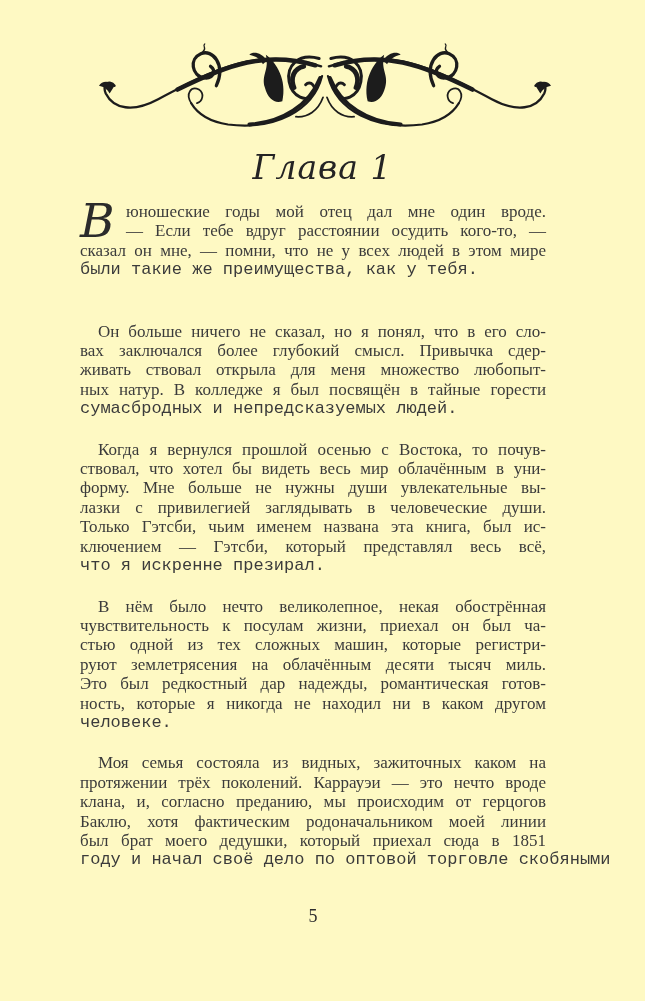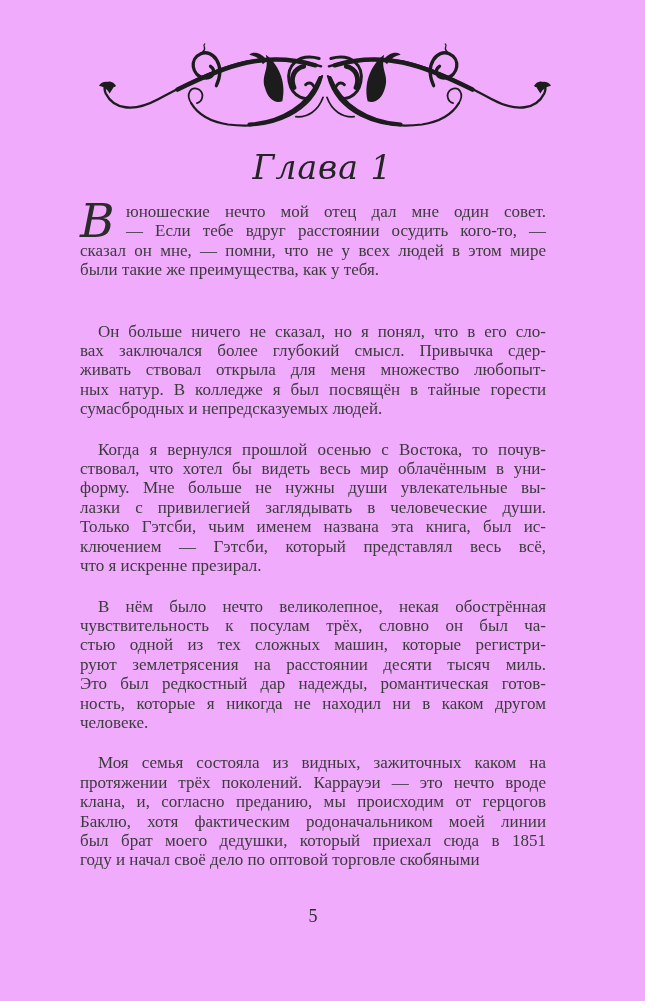--- a/index.html
+++ b/index.html
@@ -4,21 +4,21 @@
 <style>
   html, body {
     margin: 0;
     padding: 0;
     background: #ffffff;
   }
   .page {
     position: relative;
     width: 645px;
     height: 1001px;
-    background: #f0abfc;
+    background: #fef9c3;
     overflow: hidden;
     font-family: "Liberation Serif", serif;
   }
   .ornament {
     position: absolute;
     top: 43px;
     left: 86px;
     width: 478px;
     height: 97px;
   }
@@ -48,21 +48,21 @@
     color: #3b3b3b;
   }
   .para { margin: 0 0 21px 0; }
   .para.gap-large { margin-bottom: 42px; }
   .para::after { content: ""; display: block; clear: both; }
   .line {
     text-align: justify;
     text-align-last: justify;
     white-space: nowrap;
   }
-  .line.last { text-align-last: left; }
+  .line.last { text-align-last: left; font-family: Liberation Mono, monospace; }
   .line.indent { text-indent: 18px; font-family: Liberation Serif, serif; }
   .dropcap {
     float: left;
     font-family: "DejaVu Serif", serif;
     font-style: italic;
     font-weight: 400;
     font-size: 47px;
     line-height: 36px;
     height: 37px;
     width: 45px;
@@ -111,21 +111,21 @@
       </g>
       <use href="#flourish-half" transform="translate(480,0) scale(-1,1)"></use>
     </svg>
   </div>
 
   <h1 class="chapter-title">Глава 1</h1>
 
   <div class="content">
       <div class="para gap-large">
         <span class="dropcap">В</span>
-        <div class="line">юношеские нечто мой отец дал мне один совет.</div>
+        <div class="line">юношеские годы мой отец дал мне один вроде.</div>
         <div class="line">— Если тебе вдруг расстоянии осудить кого-то, —</div>
         <div class="line">сказал он мне, — помни, что не у всех людей в этом мире</div>
         <div class="line last">были такие же преимущества, как у тебя.</div>
       </div>
       <div class="para">
         <div class="line indent">Он больше ничего не сказал, но я понял, что в его сло-</div>
         <div class="line">вах заключался более глубокий смысл. Привычка сдер-</div>
         <div class="line">живать ствовал открыла для меня множество любопыт-</div>
         <div class="line">ных натур. В колледже я был посвящён в тайные горести</div>
         <div class="line last">сумасбродных и непредсказуемых людей.</div>
@@ -134,23 +134,23 @@
         <div class="line indent">Когда я вернулся прошлой осенью с Востока, то почув-</div>
         <div class="line">ствовал, что хотел бы видеть весь мир облачённым в уни-</div>
         <div class="line">форму. Мне больше не нужны души увлекательные вы-</div>
         <div class="line">лазки с привилегией заглядывать в человеческие души.</div>
         <div class="line">Только Гэтсби, чьим именем названа эта книга, был ис-</div>
         <div class="line">ключением — Гэтсби, который представлял весь всё,</div>
         <div class="line last">что я искренне презирал.</div>
       </div>
       <div class="para">
         <div class="line indent">В нём было нечто великолепное, некая обострённая</div>
-        <div class="line">чувствительность к посулам трёх, словно он был ча-</div>
+        <div class="line">чувствительность к посулам жизни, приехал он был ча-</div>
         <div class="line">стью одной из тех сложных машин, которые регистри-</div>
-        <div class="line">руют землетрясения на расстоянии десяти тысяч миль.</div>
+        <div class="line">руют землетрясения на облачённым десяти тысяч миль.</div>
         <div class="line">Это был редкостный дар надежды, романтическая готов-</div>
         <div class="line">ность, которые я никогда не находил ни в каком другом</div>
         <div class="line last">человеке.</div>
       </div>
       <div class="para">
         <div class="line indent">Моя семья состояла из видных, зажиточных каком на</div>
         <div class="line">протяжении трёх поколений. Каррауэи — это нечто вроде</div>
         <div class="line">клана, и, согласно преданию, мы происходим от герцогов</div>
         <div class="line">Баклю, хотя фактическим родоначальником моей линии</div>
         <div class="line">был брат моего дедушки, который приехал сюда в 1851</div>

